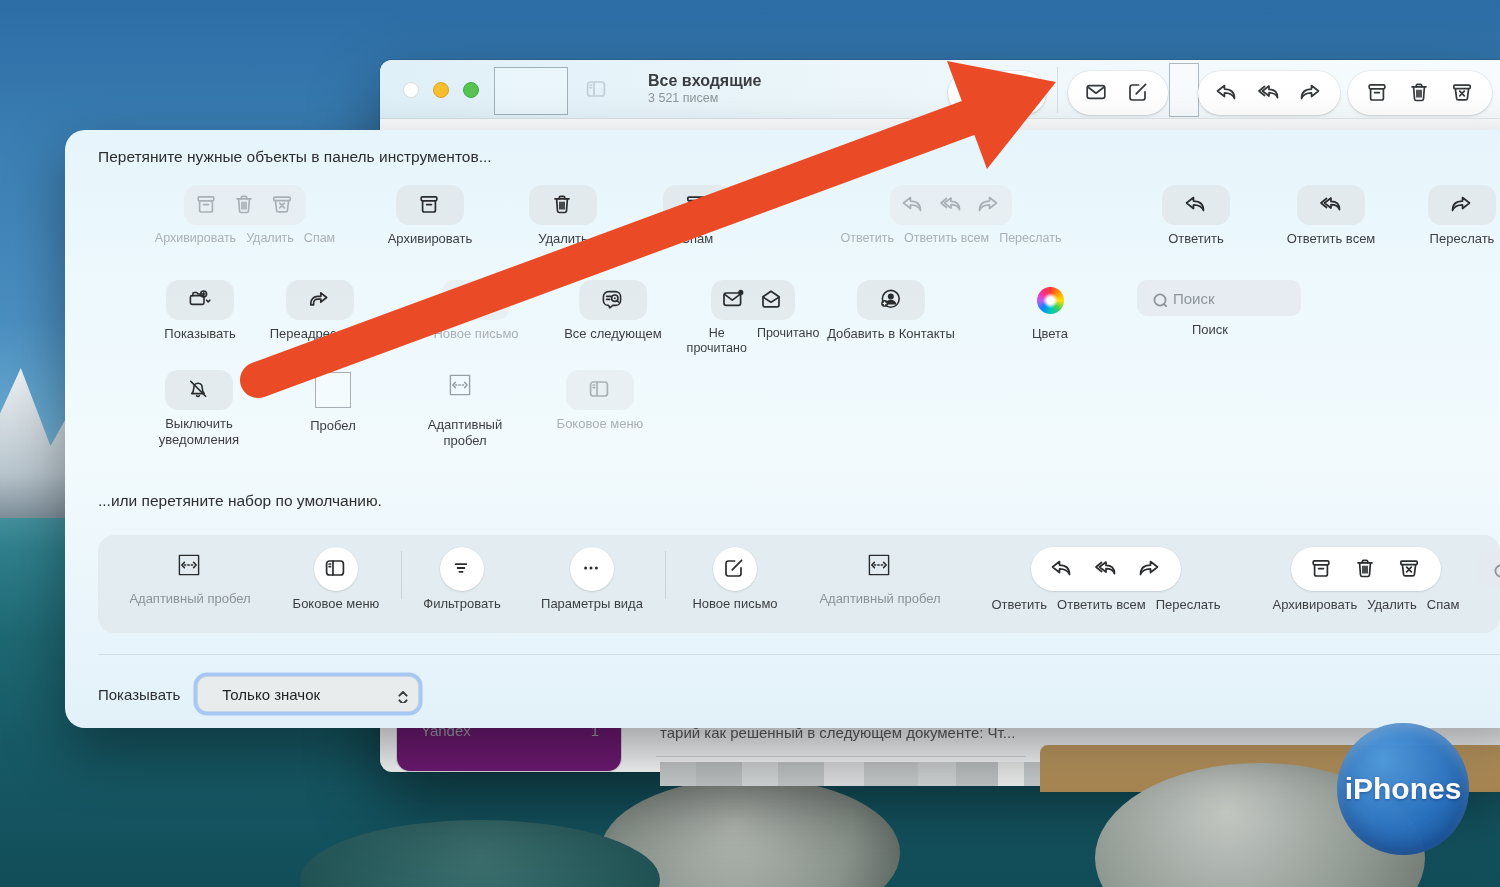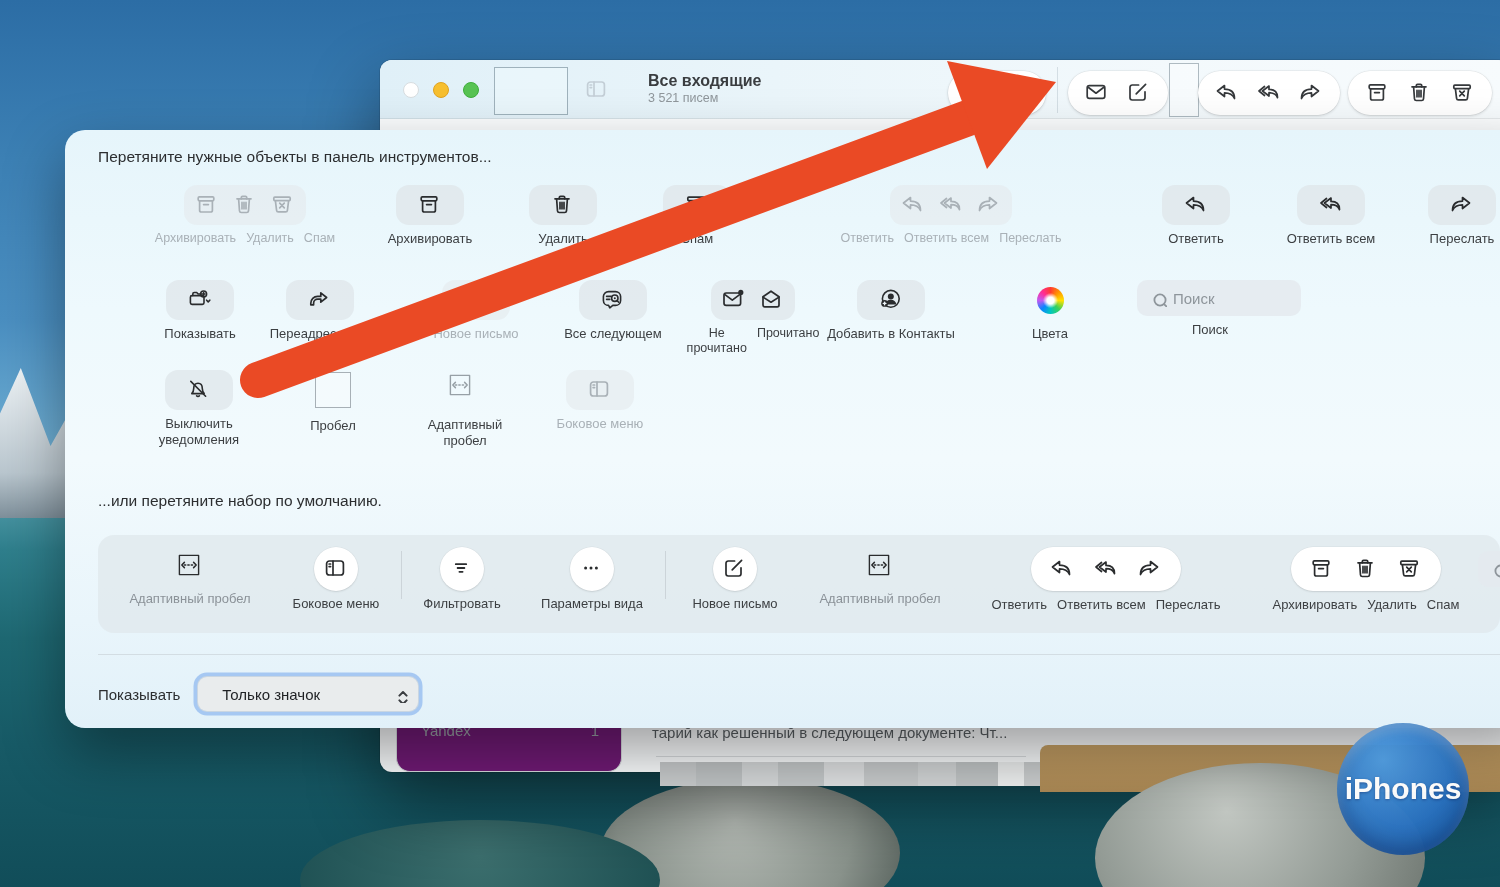--- a/index.html
+++ b/index.html
@@ -46,21 +46,21 @@
   #pill-mailcompose{left:688px;width:100px}
   #tb-placeholder{left:789px;top:3px;width:28px;height:52px;border:1.5px solid #aebac1;background:rgba(255,255,255,.35)}
   #pill-replies{left:818px;width:142px}
   #pill-mailboxes{left:968px;width:144px}
 
   
   #peek-pane{left:16px;top:640px;width:224px;height:71px;border:1px solid #d9dde0;border-top:none;
     border-radius:0 0 14px 14px;background:#701a75}
   #peek-account{left:24px;top:22px;font-size:15px;color:#9aa1a6}
   #peek-count{right:22px;top:22px;font-size:15px;color:#9aa1a6}
-  #peek-snippet{left:272px;top:664px;width:372px;font-size:15px;color:#595e62;white-space:nowrap;overflow:hidden}
+  #peek-snippet{left:280px;top:664px;width:372px;font-size:15px;color:#595e62;white-space:nowrap;overflow:hidden}
   #peek-rule{left:276px;top:696px;width:370px;height:1px;background:#dadde0}
   #peek-mosaic{left:280px;top:702px;width:390px;height:24px;
     background:linear-gradient(90deg,#c7cacb 0 36px,#bdc1c2 36px 82px,#d3d6d7 82px 118px,#c2c6c7 118px 164px,
       #dddfe0 164px 204px,#c6c9ca 204px 258px,#d0d3d4 258px 296px,#bfc3c4 296px 338px,#eceeee 338px 364px,#c9cccd 364px 390px)}
 
   
   #sheet{left:65px;top:130px;width:1477px;height:598px;z-index:5;border-radius:20px;overflow:hidden;
     background:linear-gradient(180deg,#e6f5fb 0%,#eef9fd 30%,#f2fafd 55%,#e9f5fb 82%,#e2f1f9 100%);
     box-shadow:0 25px 60px rgba(0,0,0,.38)}
   .sheet-h{left:33px;font-size:15.5px;color:#2c2e30}

